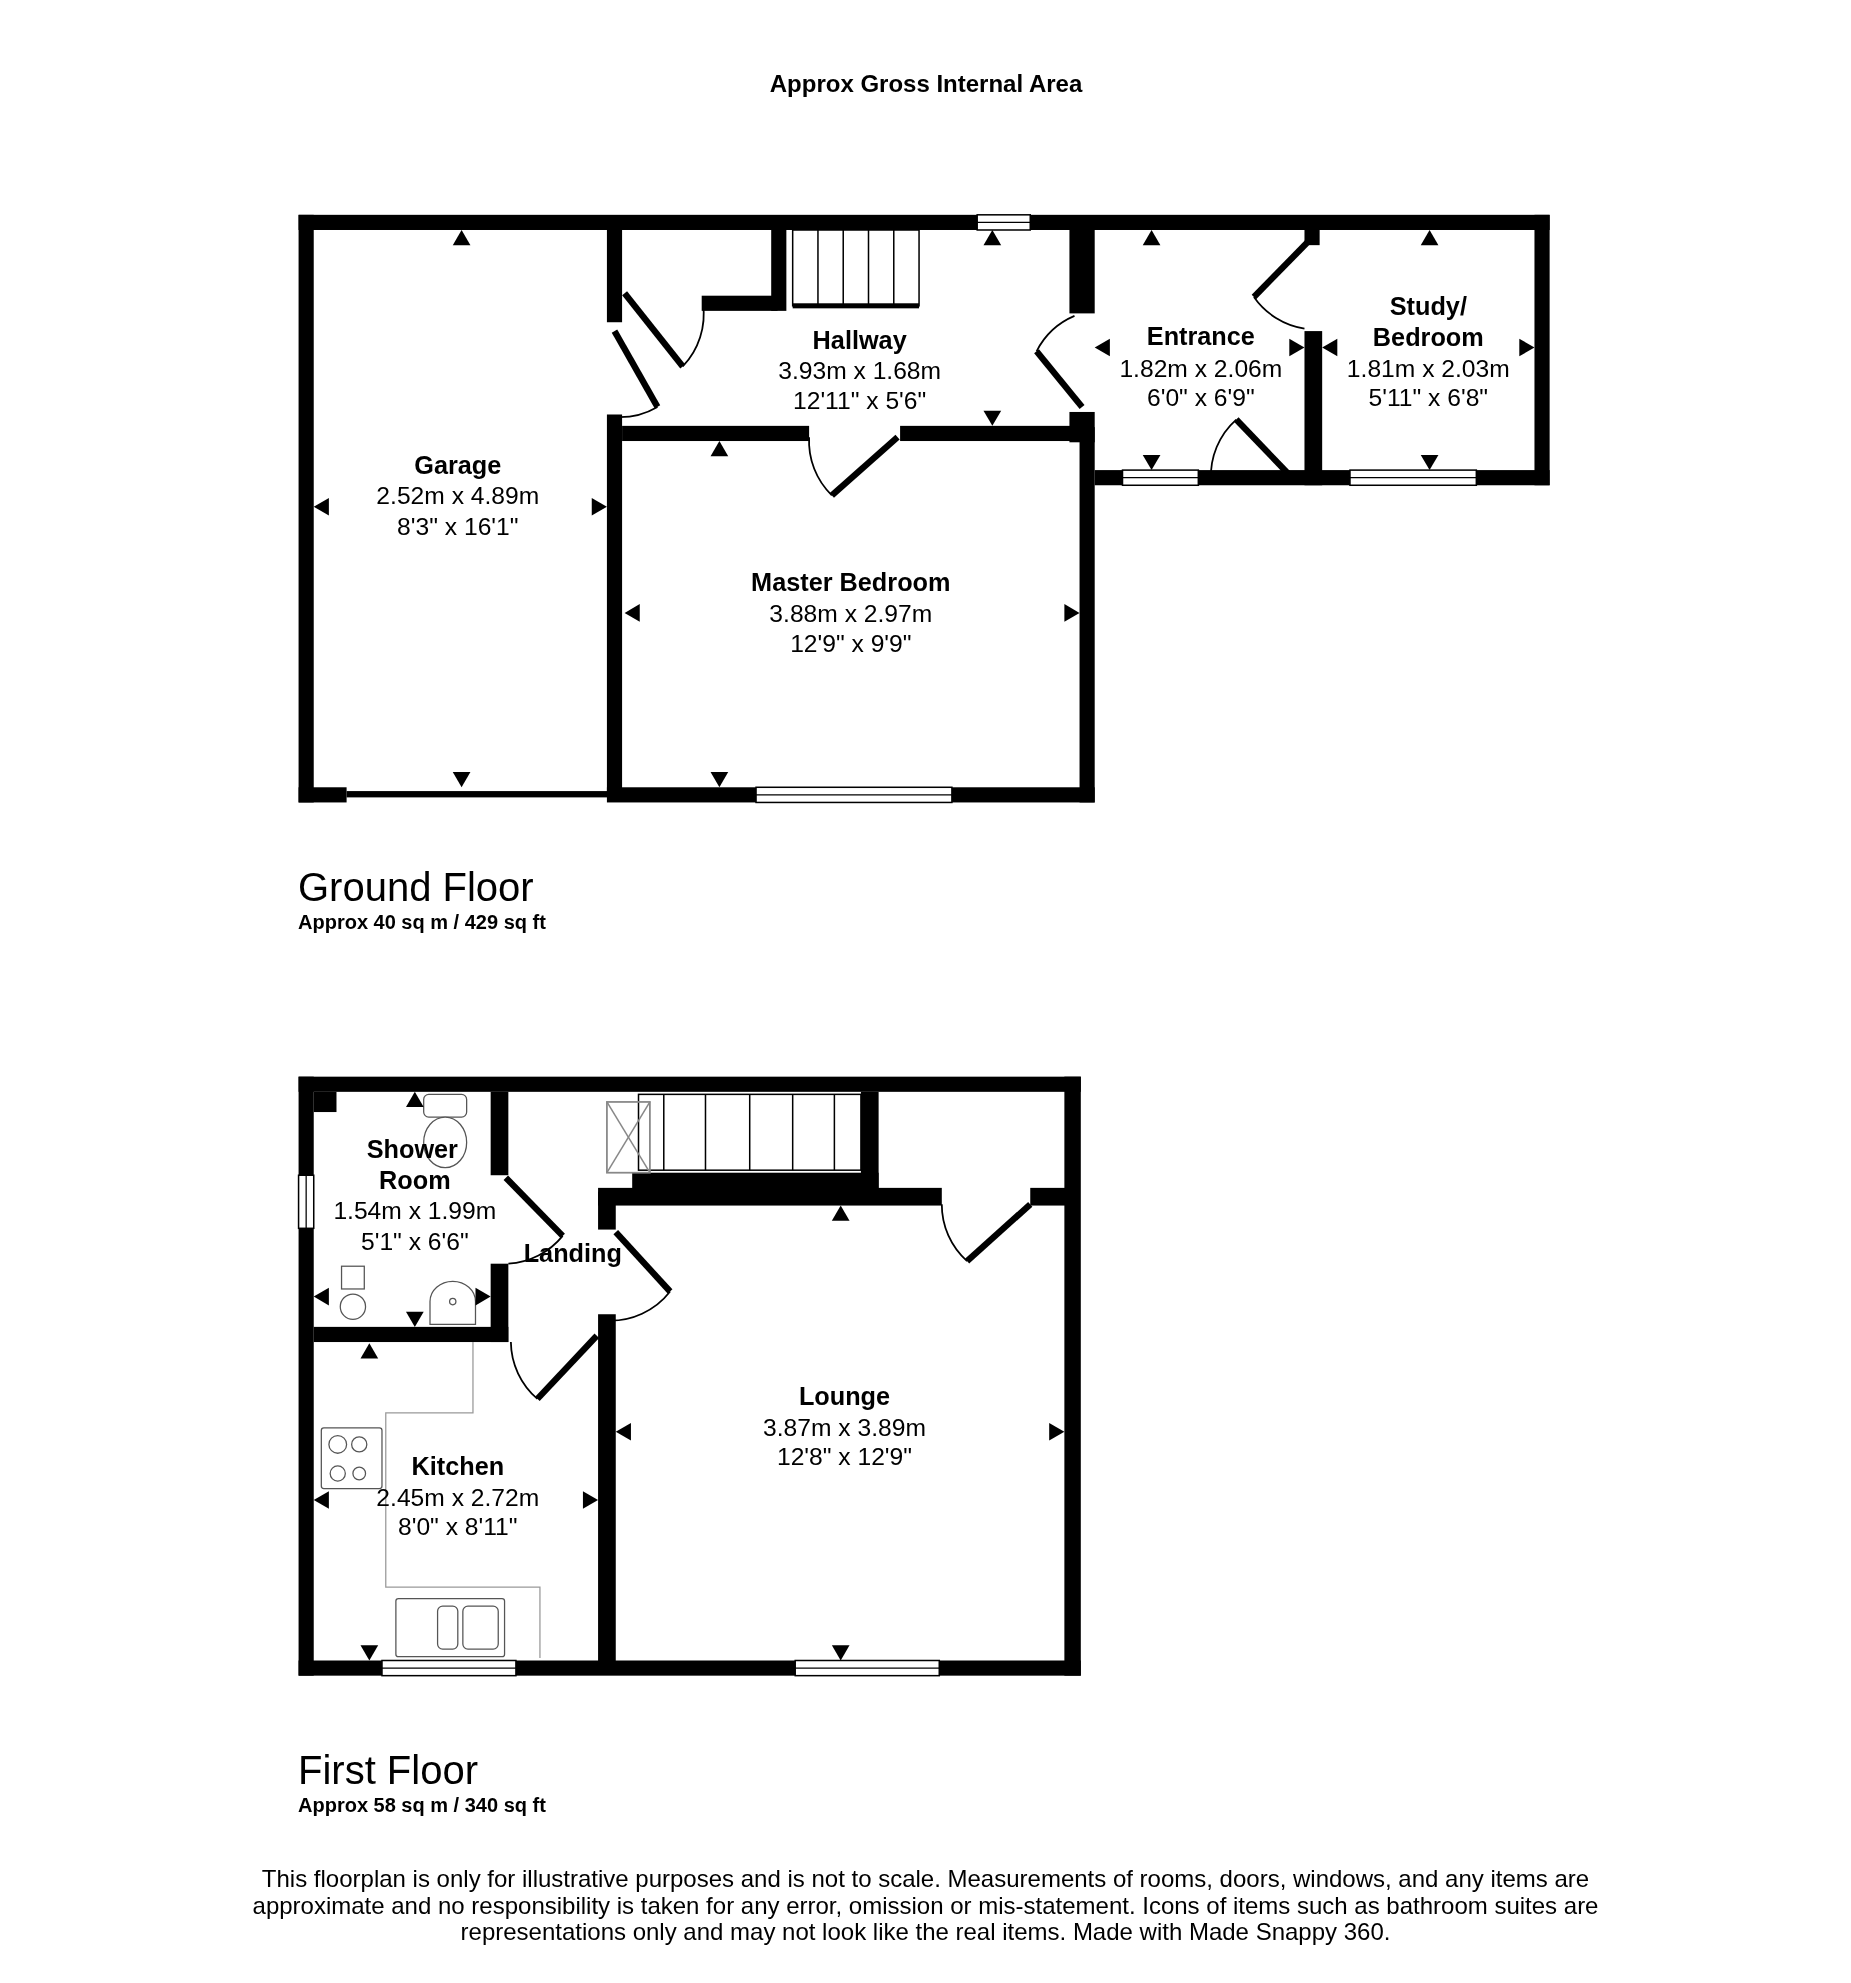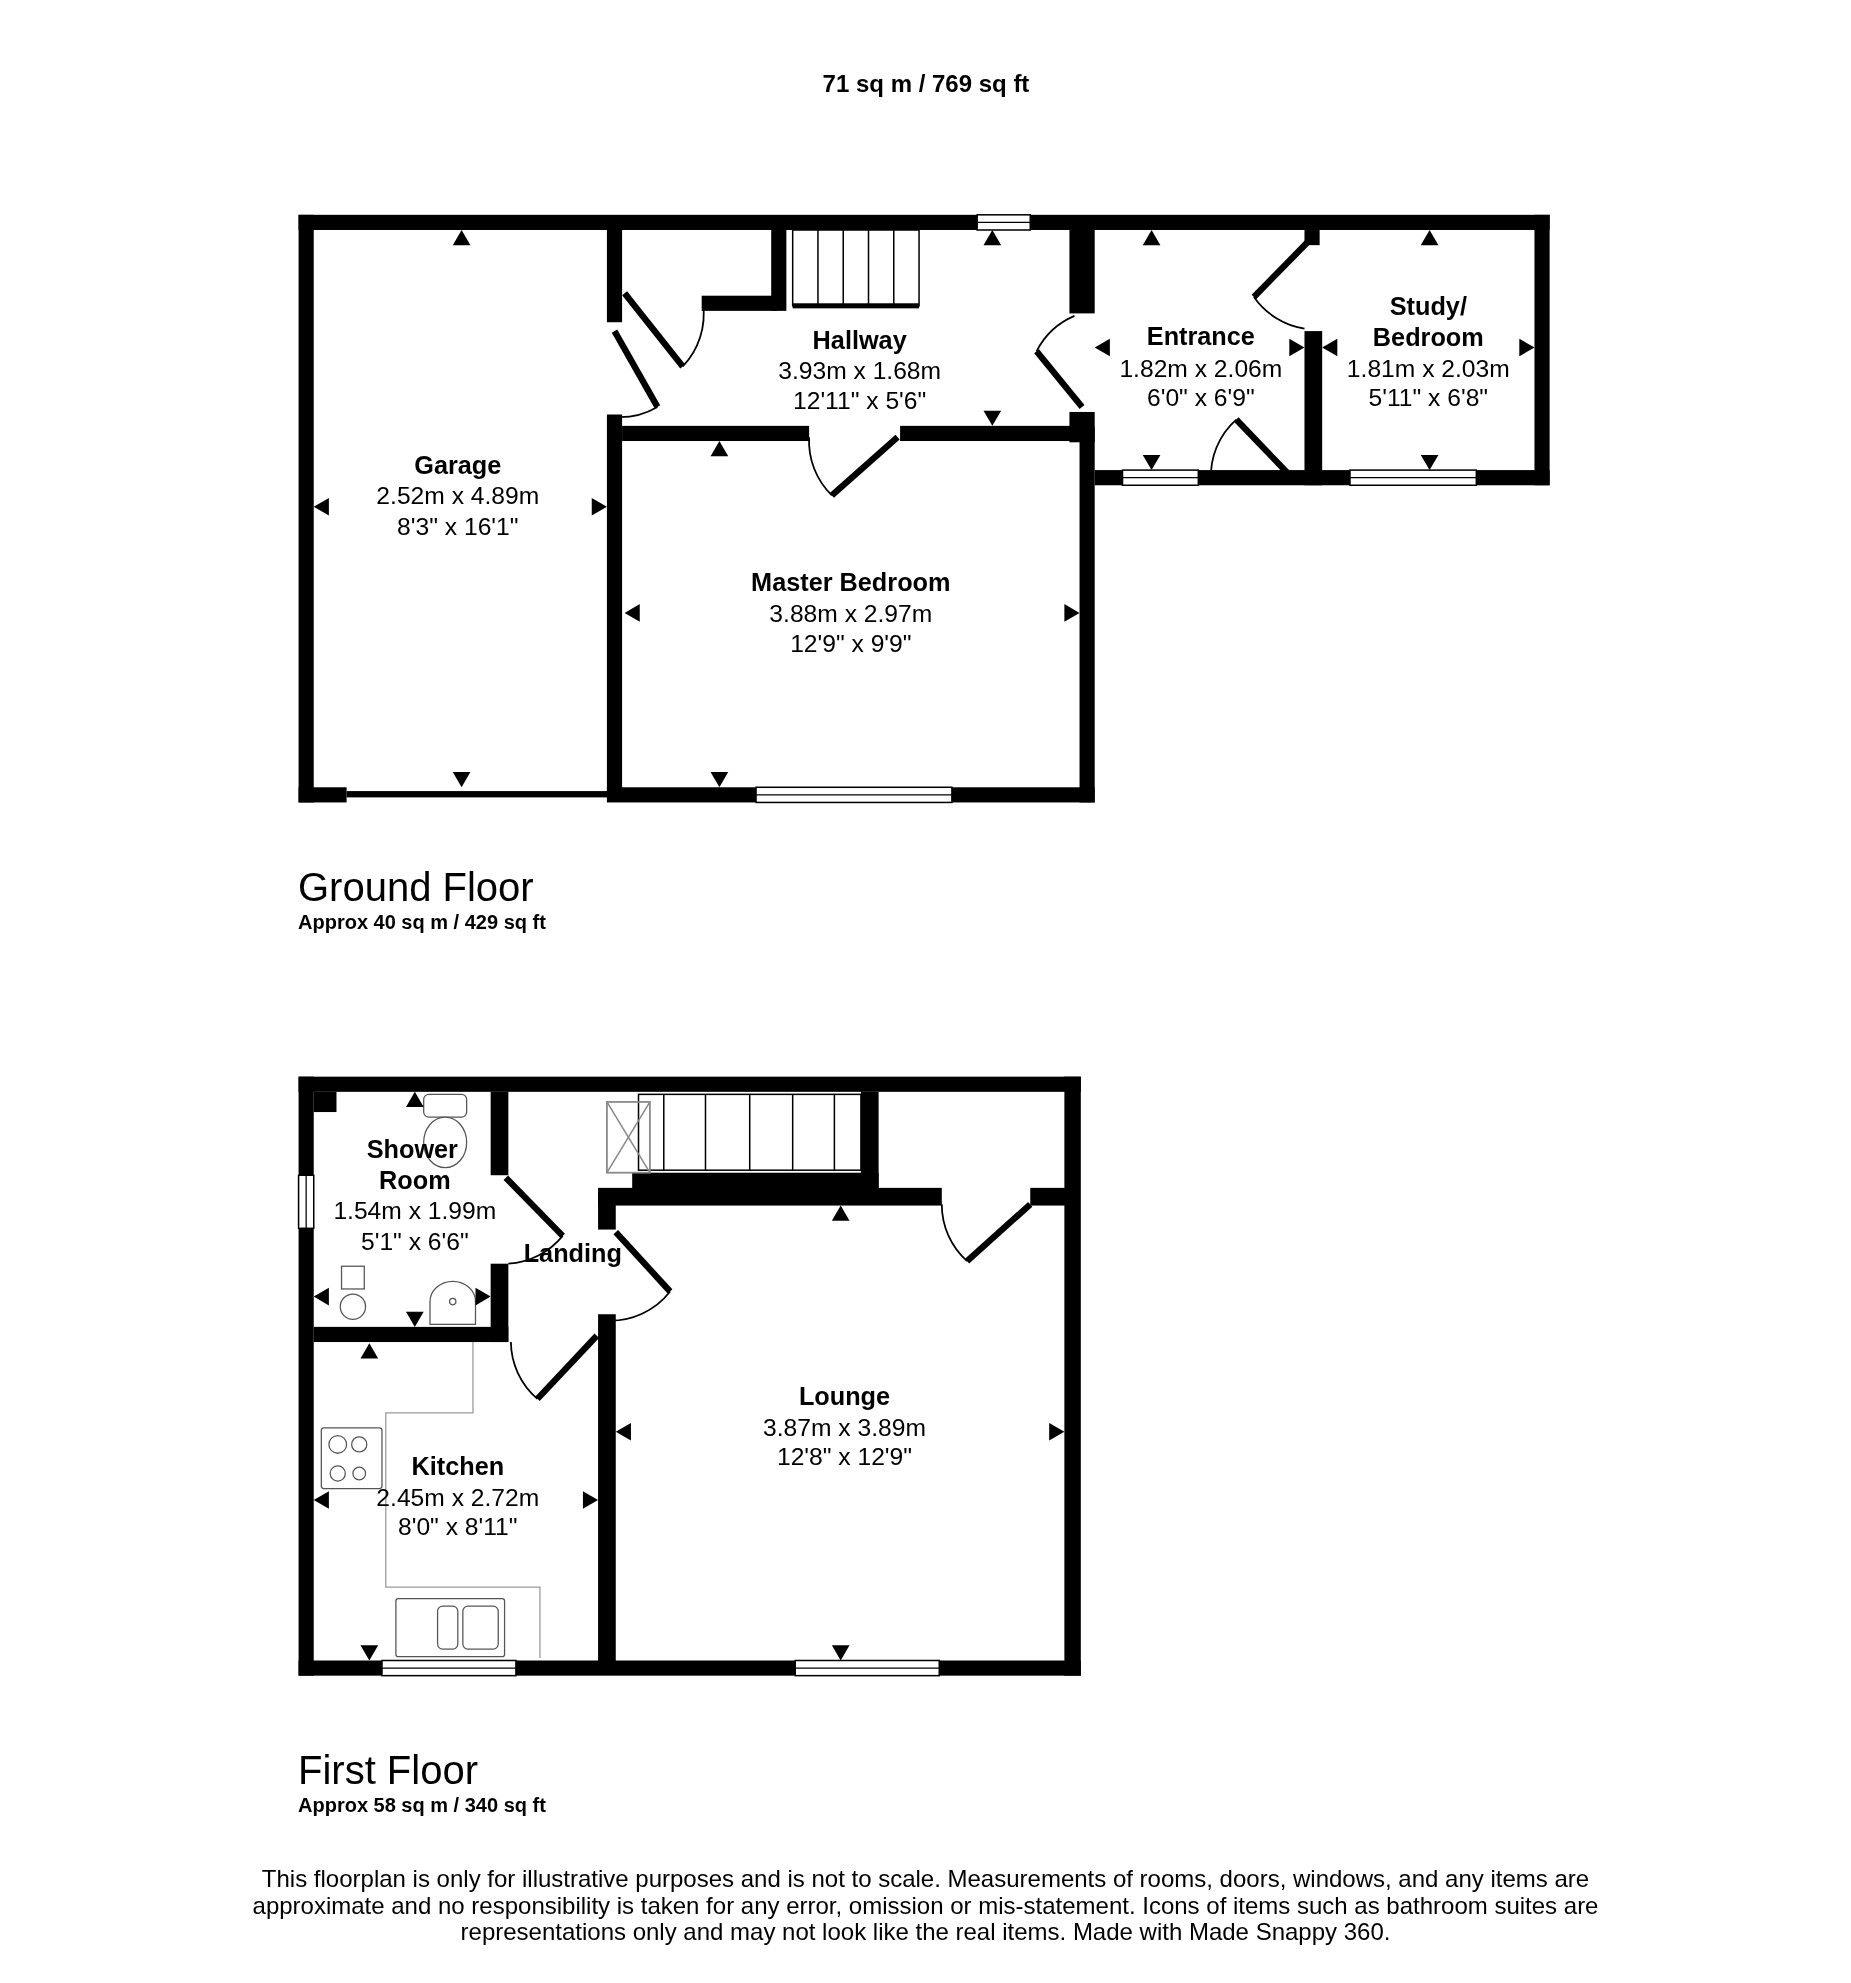--- a/index.html
+++ b/index.html
@@ -17,21 +17,21 @@
   .arc { stroke:#000; stroke-width:1.4; fill:none; }
   .win { fill:#fff; stroke:#000; stroke-width:1.2; }
   .fixture { stroke:#555; stroke-width:1; fill:#fff; }
   .counter { stroke:#999; stroke-width:1; fill:none; }
   .stair { fill:#fff; stroke:#000; stroke-width:1.2; }
 </style>
 </head>
 <body>
 
 <div class="abs title">
-  <div>71 sq m / 769 sq ft</div>
+  <div>Approx Gross Internal Area</div>
 </div>
 
 <svg class="plan" width="1852" height="1984" viewBox="0 0 1465 1570" xmlns="http://www.w3.org/2000/svg">
 
   <g>
 
     <rect class="wall" x="236" y="170" width="990" height="12"></rect>
     <rect class="wall" x="236" y="170" width="12" height="465"></rect>
     <rect class="wall" x="236" y="623" width="38" height="12"></rect>
     <rect class="wall" x="274" y="626" width="208" height="5"></rect>

